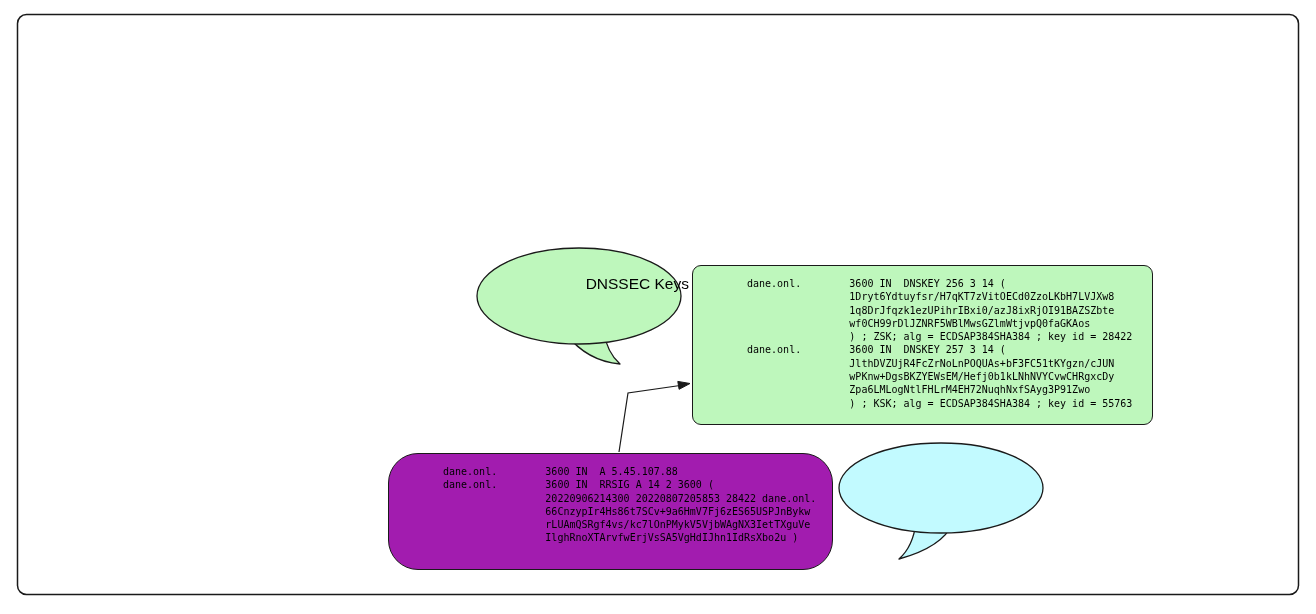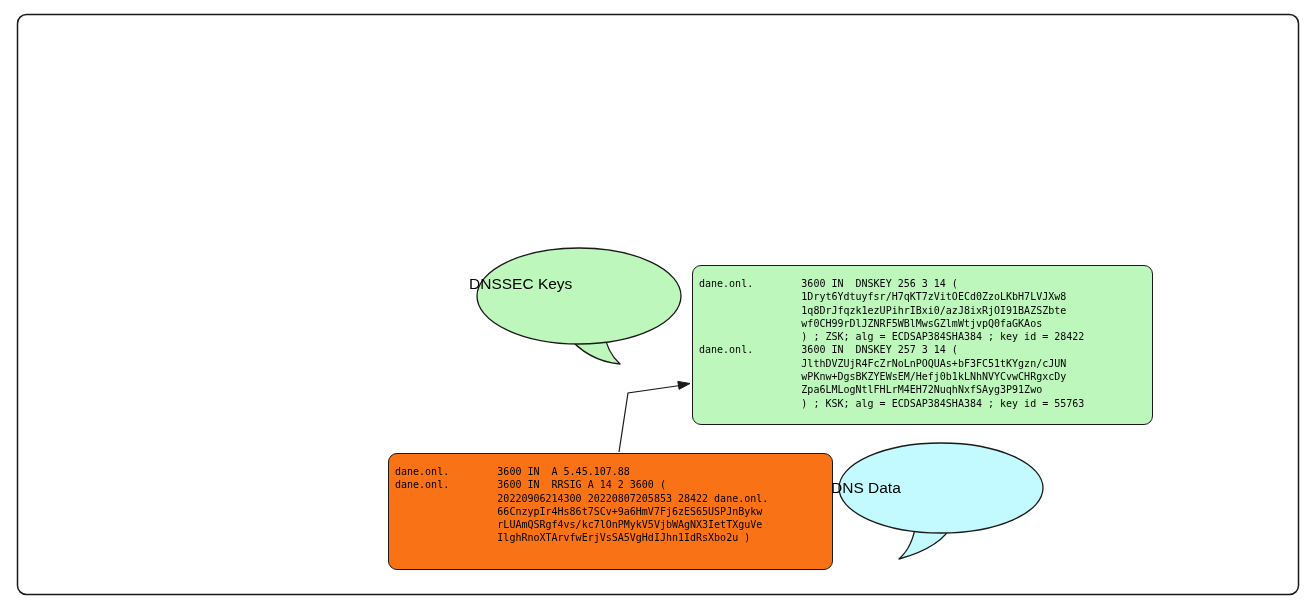--- a/index.html
+++ b/index.html
@@ -3,32 +3,32 @@
 <meta charset="utf-8">
 <style>
   html,body { margin:0; padding:0; background:#fff; }
   .canvas {
     position:relative; width:1316px; height:614px; background:#ffffff;
     font-family:"Liberation Sans", sans-serif; overflow:hidden;
   }
   svg.layer { position:absolute; left:0; top:0; }
   .code-box {
     position:absolute; box-sizing:border-box;
-    border:1.4px solid #1a1a1a; border-radius:9px;
+    border:1.4px solid #1a1a1a; border-radius:9px;padding-left:48px;
   }
   .code-box pre {
     margin:0; padding:11px 5px 0 6px;
     font-family:"DejaVu Sans Mono", monospace;
     font-size:10px; line-height:13.3px; color:#000;
     white-space:pre;
   }
   #dnskey-box  { left:692px; top:265px; width:461px; height:160px; }
   #dnsdata-box { left:388px; top:453px; width:445px; height:117px; }
   .bubble-label {
-    position:absolute; width:220px; text-align:left;
+    position:absolute; width:220px; text-align:right;
     font-size:15.5px; line-height:21px; color:#000;
   }
   #keys-label { left:469px; top:273px; }
   #data-label { left:831px; top:477px; }
 </style>
 </head>
 <body>
 
 <div class="canvas">
 
@@ -52,30 +52,29 @@
                  1q8DrJfqzk1ezUPihrIBxi0/azJ8ixRjOI91BAZSZbte
                  wf0CH99rDlJZNRF5WBlMwsGZlmWtjvpQ0faGKAos
                  ) ; ZSK; alg = ECDSAP384SHA384 ; key id = 28422
 dane.onl.        3600 IN  DNSKEY 257 3 14 (
                  JlthDVZUjR4FcZrNoLnPOQUAs+bF3FC51tKYgzn/cJUN
                  wPKnw+DgsBKZYEWsEM/Hefj0b1kLNhNVYCvwCHRgxcDy
                  Zpa6LMLogNtlFHLrM4EH72NuqhNxfSAyg3P91Zwo
                  ) ; KSK; alg = ECDSAP384SHA384 ; key id = 55763</pre>
   </div>
 
-  <div class="code-box" id="dnsdata-box" style="background-color: #f97316;">
+  <div class="code-box" id="dnsdata-box" style="background-color: #a21caf; border-radius: 30px;">
     <pre>dane.onl.        3600 IN  A 5.45.107.88
 dane.onl.        3600 IN  RRSIG A 14 2 3600 (
                  20220906214300 20220807205853 28422 dane.onl.
                  66CnzypIr4Hs86t7SCv+9a6HmV7Fj6zES65USPJnBykw
                  rLUAmQSRgf4vs/kc7lOnPMykV5VjbWAgNX3IetTXguVe
                  IlghRnoXTArvfwErjVsSA5VgHdIJhn1IdRsXbo2u )</pre>
   </div>
 
   <div class="bubble-label" id="keys-label">
     <div>DNSSEC Keys</div>
   </div>
 
   <div class="bubble-label" id="data-label">
-    <div>DNS Data</div>
   </div>
 
 </div>
 
 </body></html>

